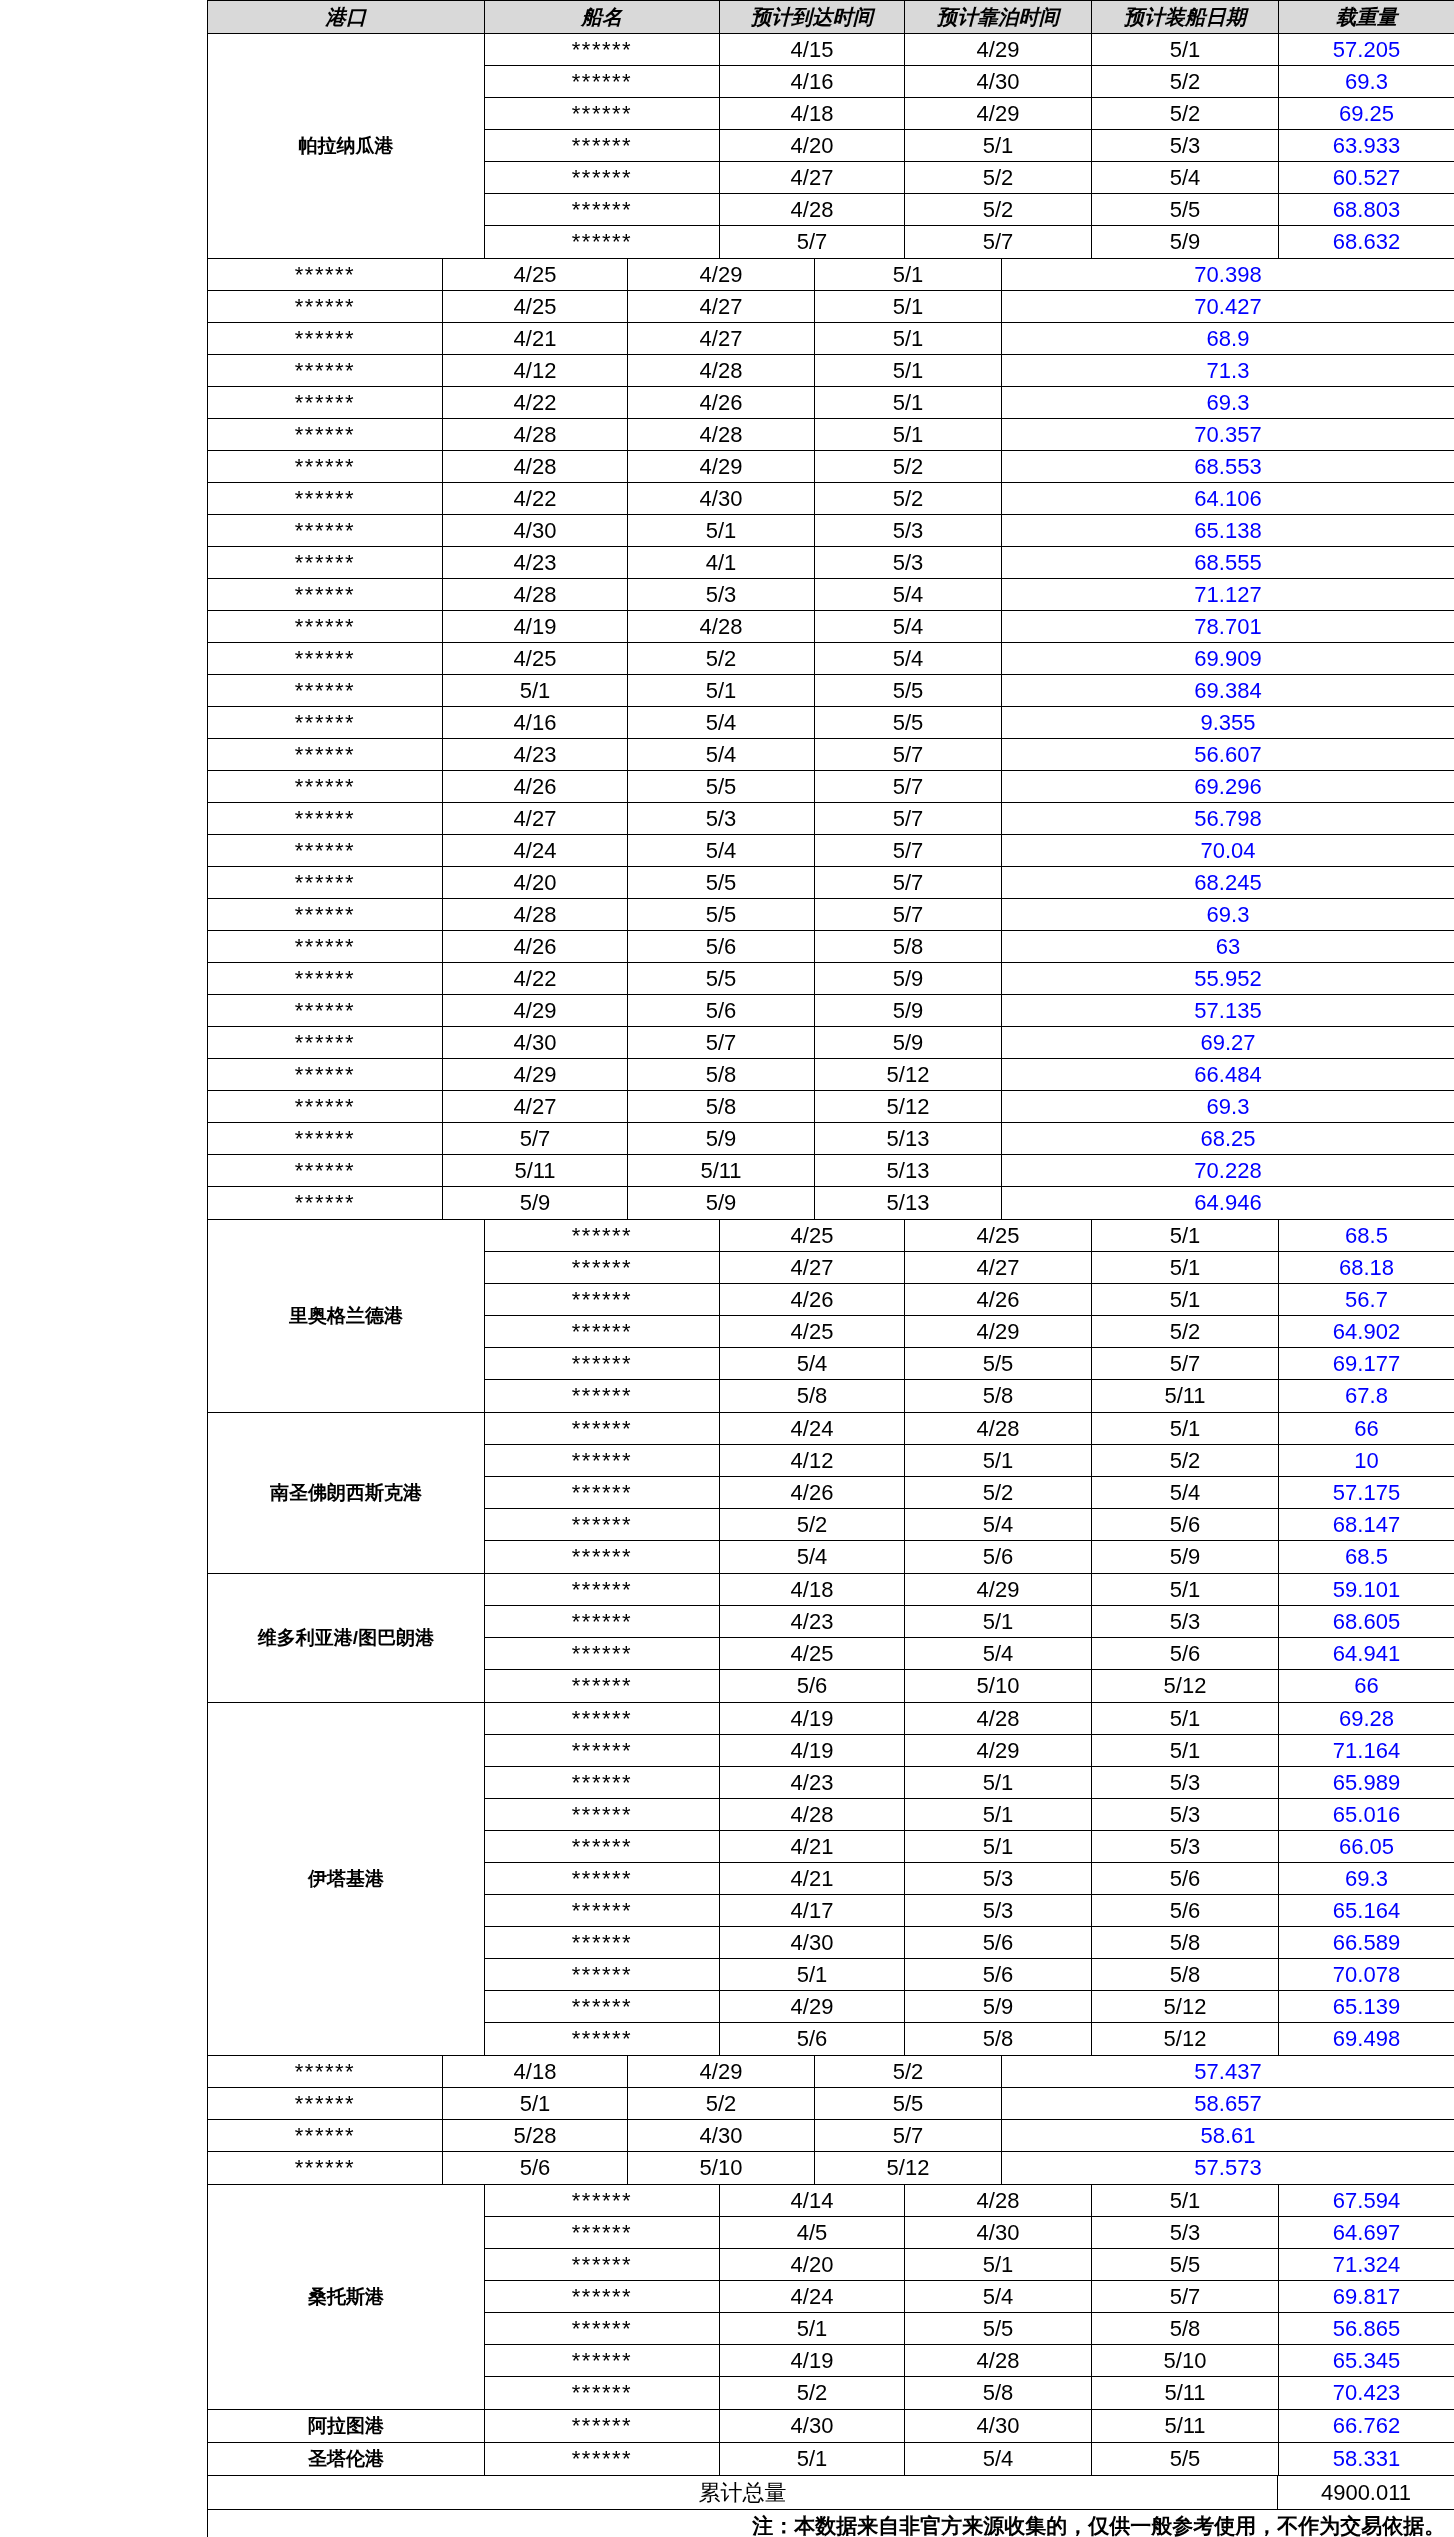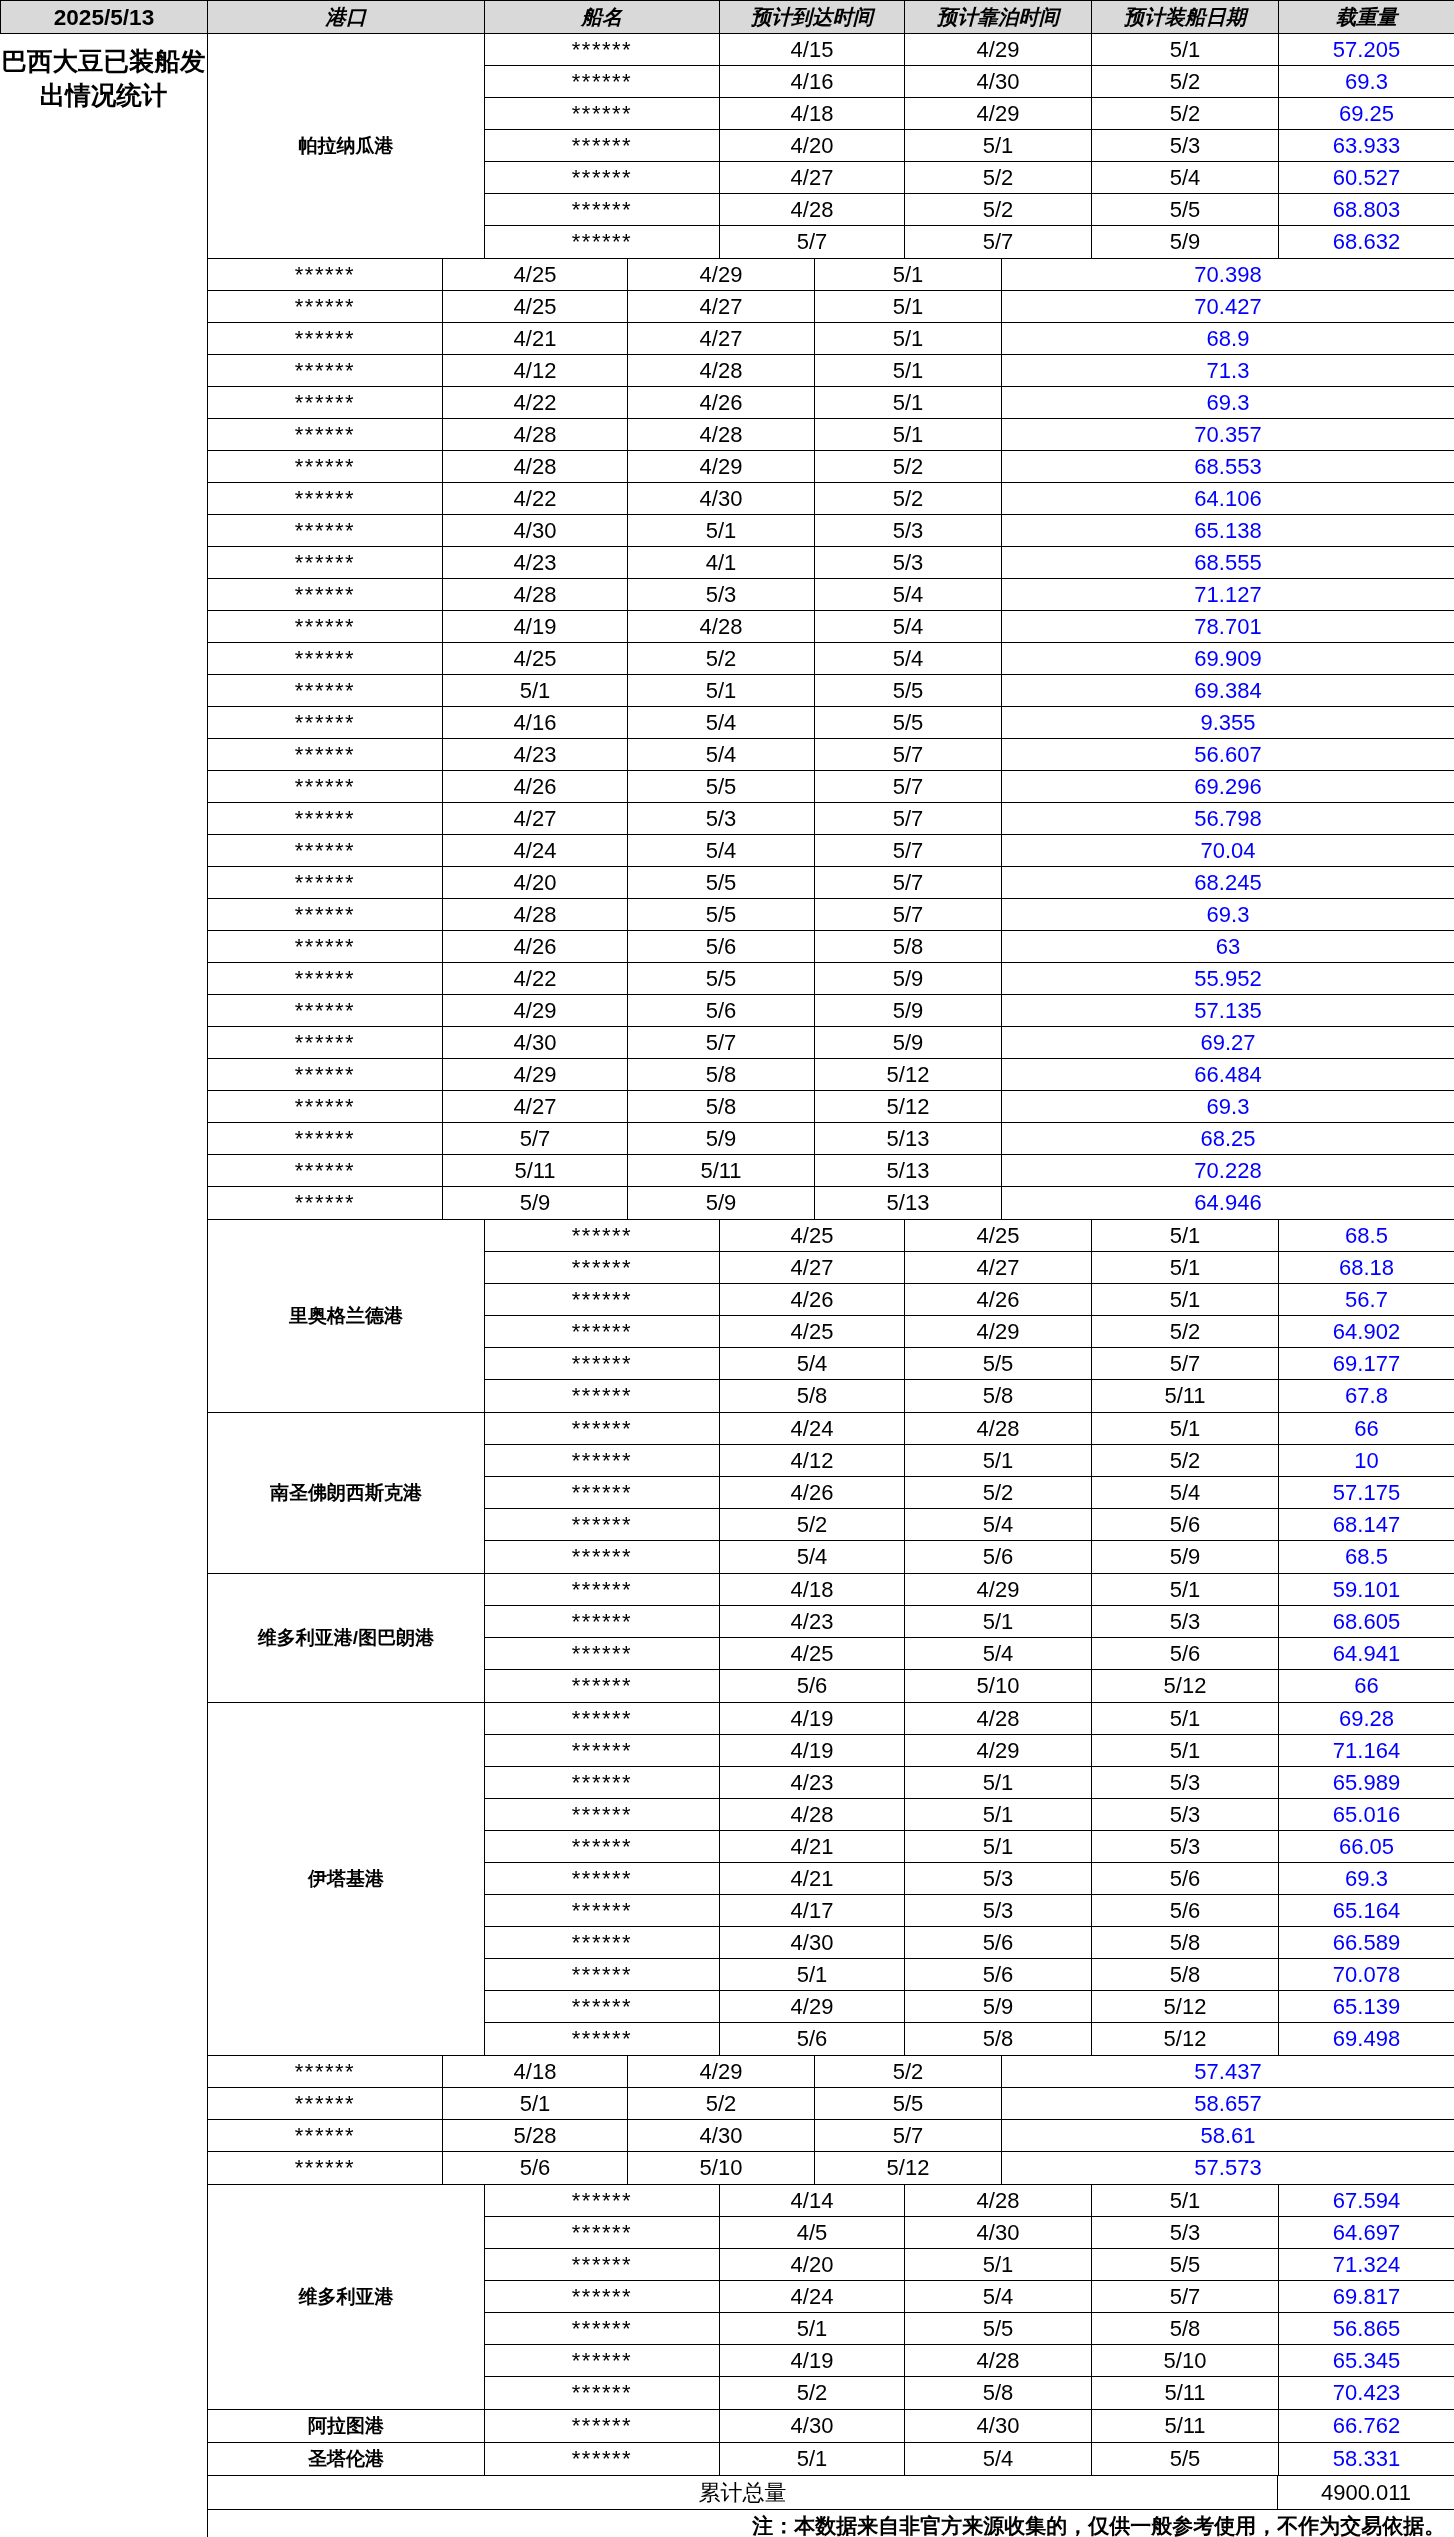--- a/index.html
+++ b/index.html
@@ -50,27 +50,20 @@
   .total-value{flex:1;border-right:none;font-size:22px;}
 
   .note-row{height:32px;line-height:32px;text-align:right;font-weight:bold;
     font-size:21px;padding-right:8.8px;box-sizing:border-box;flex:none;}
 </style>
 </head>
 <body>
 
 <div class="sheet">
 
-  <div class="title-col">
-    <div class="title-date">2025/5/13</div>
-    <div class="title-main">
-      <div>巴西大豆已装船发</div>
-      <div>出情况统计</div>
-    </div>
-  </div>
 
   <div class="main-table">
     <div class="header-row">
       <div class="cell c-port">港口</div>
       <div class="cell c-vessel">船名</div>
       <div class="cell c-eta">预计到达时间</div>
       <div class="cell c-berth">预计靠泊时间</div>
       <div class="cell c-load">预计装船日期</div>
       <div class="cell c-dwt">载重量</div>
     </div>
@@ -572,21 +565,21 @@
             <div class="data-row">
               <div class="cell c-vessel vessel">******</div>
               <div class="cell c-eta">5/6</div>
               <div class="cell c-berth">5/10</div>
               <div class="cell c-load">5/12</div>
               <div class="cell c-dwt dwt">57.573</div>
             </div>
           </div>
         </div>
         <div class="group">
-          <div class="cell c-port">维多利亚港</div>
+          <div class="cell c-port">桑托斯港</div>
           <div class="group-rows">
             <div class="data-row">
               <div class="cell c-vessel vessel">******</div>
               <div class="cell c-eta">4/14</div>
               <div class="cell c-berth">4/28</div>
               <div class="cell c-load">5/1</div>
               <div class="cell c-dwt dwt">67.594</div>
             </div>
             <div class="data-row">
               <div class="cell c-vessel vessel">******</div>

